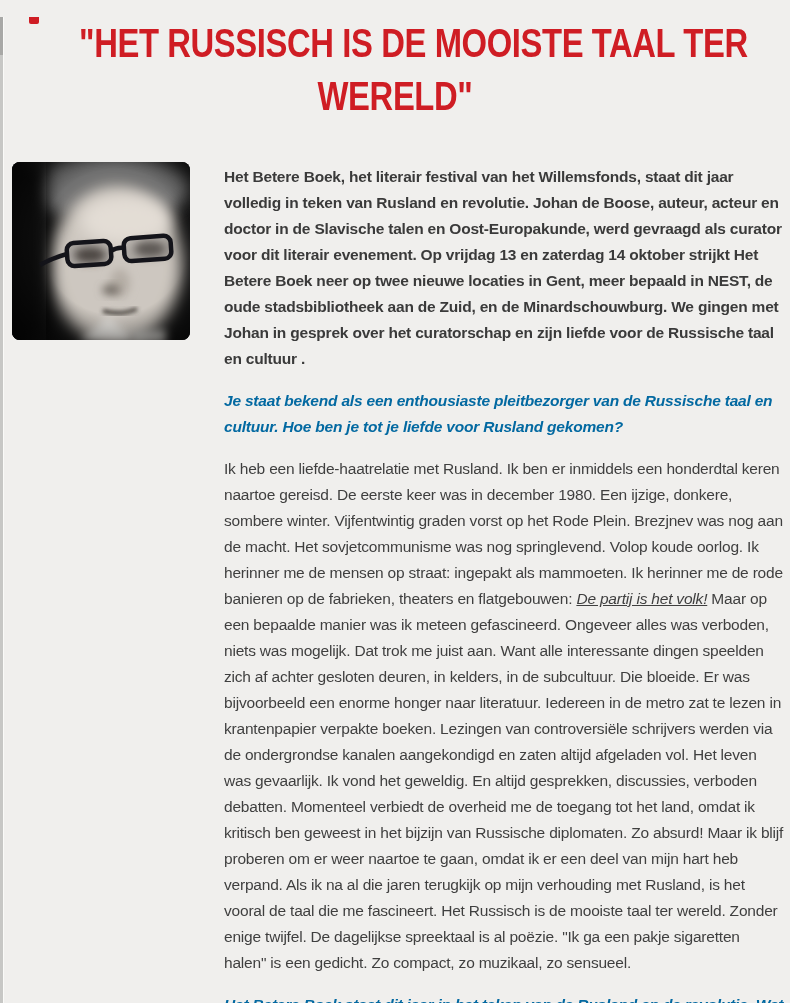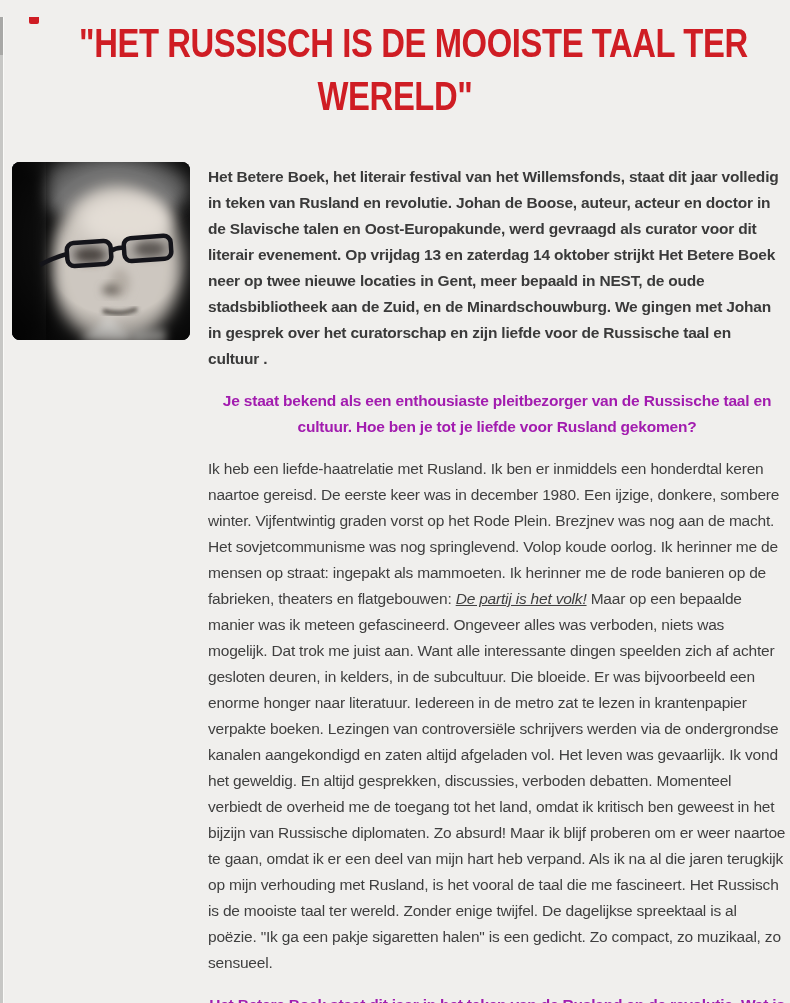--- a/index.html
+++ b/index.html
@@ -67,23 +67,23 @@
   .photo svg { display: block; }
 
   .text-col {
     width: 578px;
     color: #3f3f3f;
     font-size: 15.5px;
     line-height: 26px;
     letter-spacing: -0.2px;
     padding-top: 2px;
   }
-  .text-col p { margin: 0 0 16px 0; }
+  .text-col p { margin: 0 0 16px 16px; }
   .intro { font-weight: bold; color: #3a3a3a; }
-  .question { font-weight: bold; color: #a21caf; text-align: center; }
+  .question { font-weight: bold; font-style: italic; color: #0369a1; }
   .answer em { font-style: italic; text-decoration: underline; }
 </style>
 </head>
 <body>
 
 <div class="page">
 
   <div class="left-edge"></div>
   <div class="left-edge-top"></div>
 

